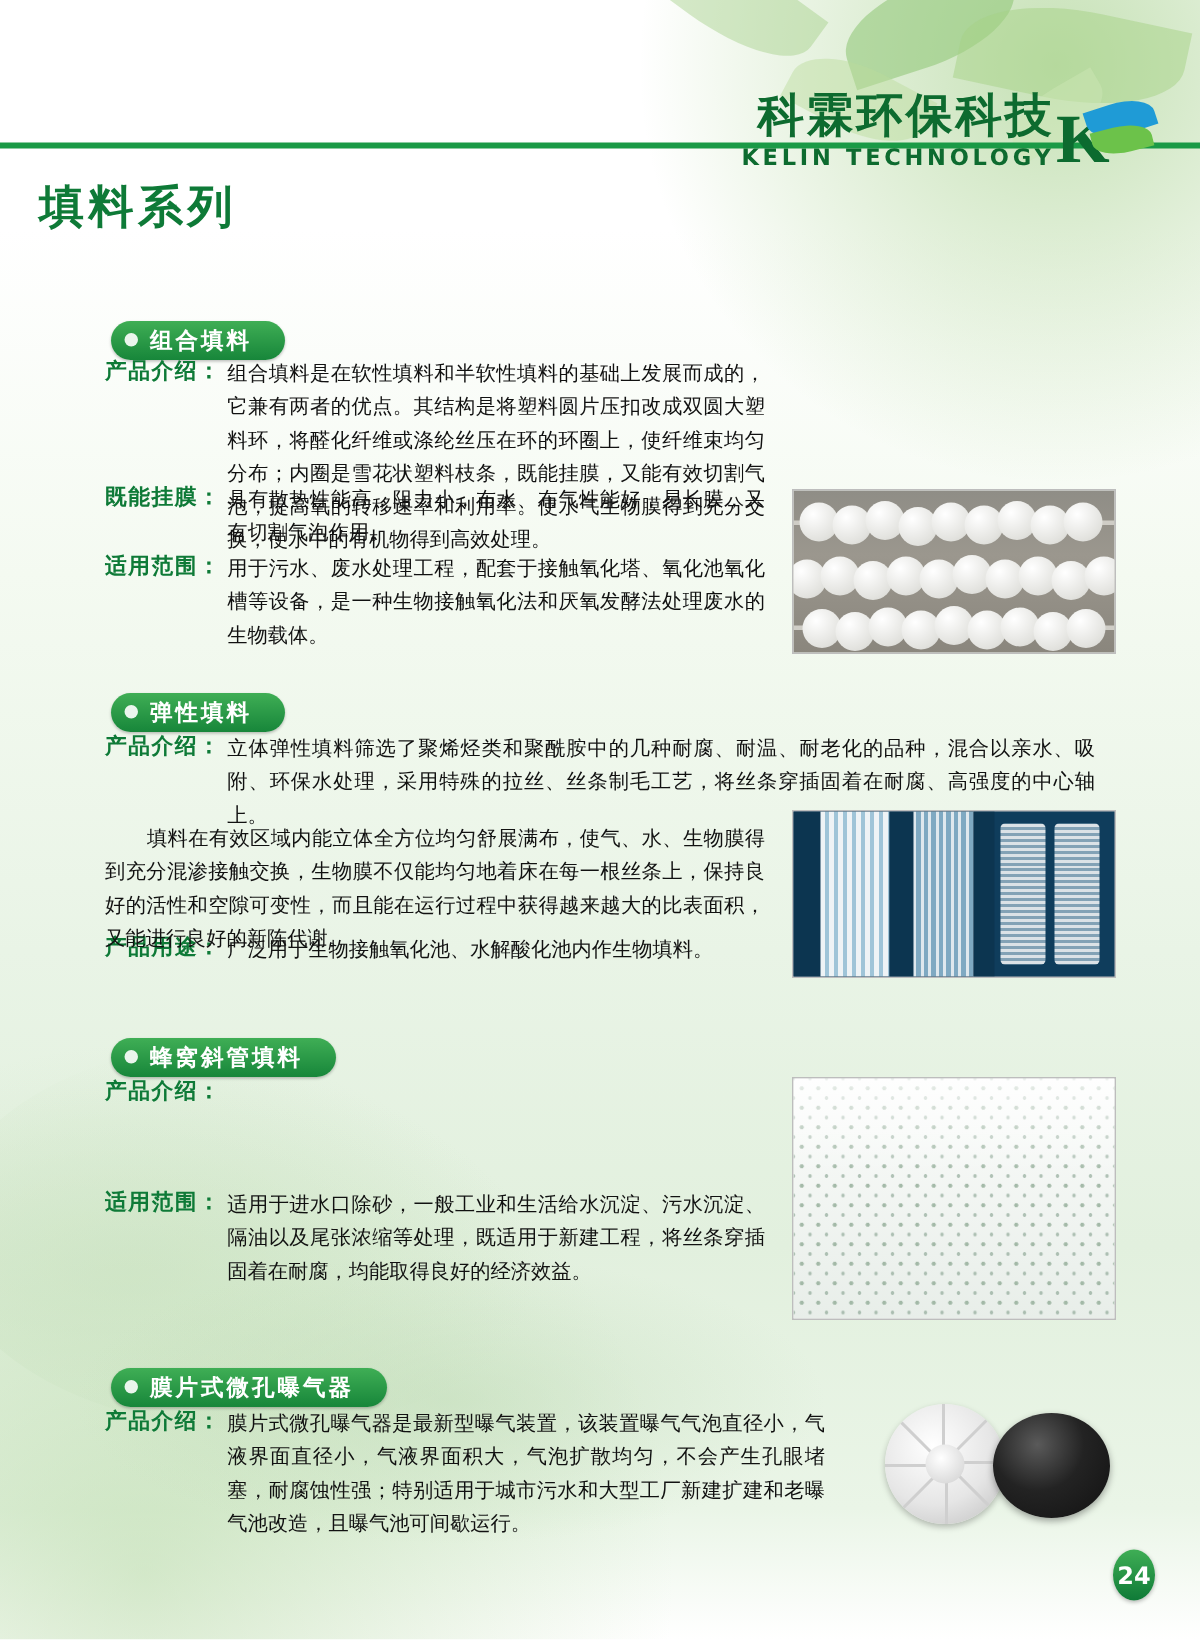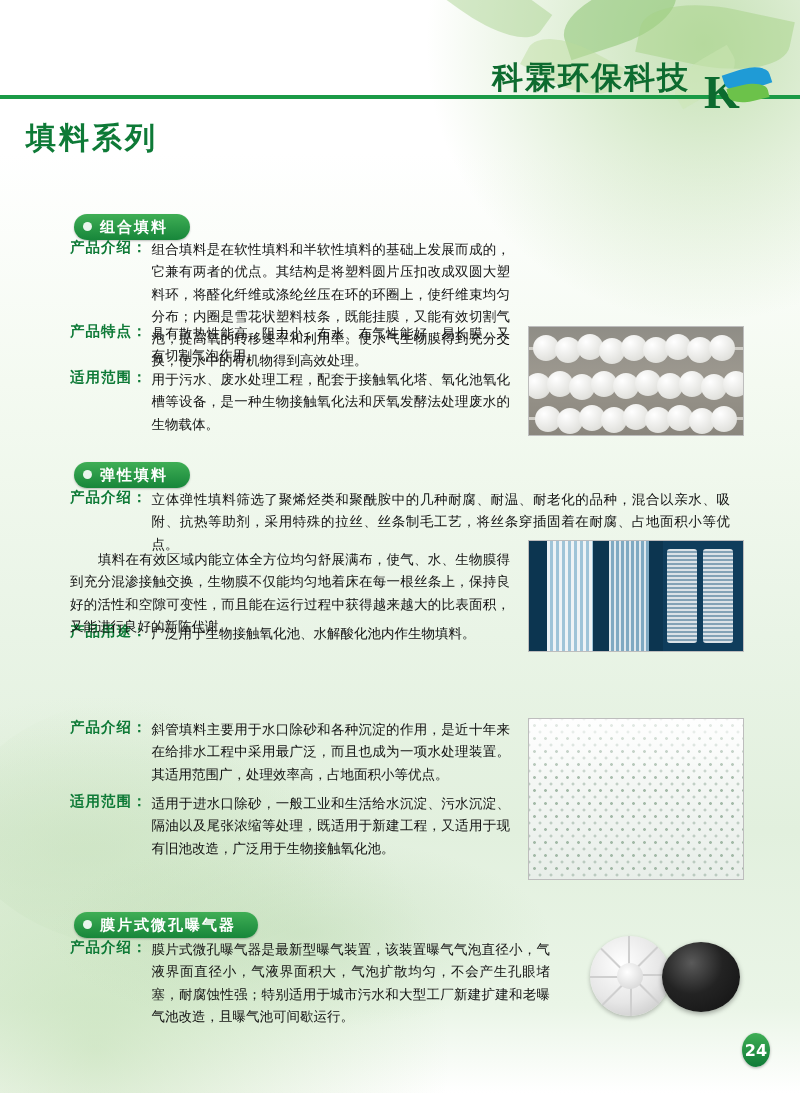--- a/index.html
+++ b/index.html
@@ -33,21 +33,21 @@
     border-radius:50%;}
 
   
   .header{position:absolute;top:74px;left:0;width:800px;height:46px;}
   .hline{position:absolute;top:21px;left:0;width:800px;height:4px;background:#1a9a46;}
   .slogan{
     position:absolute;top:78px;left:48px;
     font-size:20px;letter-spacing:4px;color:#0f7a37;font-weight:bold;
     background:#ffffff;padding:0 6px;
   }
-  .logo-wrap{position:absolute;top:60px;right:110px;text-align:right;background:transparent;}
+  .logo-wrap{position:absolute;top:60px;right:97px;text-align:right;background:transparent;}
   .logo-cn{font-size:31px;font-weight:bold;color:#0d6b2f;letter-spacing:2px;line-height:1.1;
     font-family:"DejaVu Sans","Liberation Sans",sans-serif;}
   .logo-en{font-size:15px;font-weight:bold;color:#0d6b2f;letter-spacing:2.5px;margin-top:2px;}
   .logo-mark{position:absolute;top:62px;right:30px;width:72px;height:62px;}
   .logo-mark .k{position:absolute;left:6px;top:4px;font-size:46px;font-weight:bold;color:#0c6b2f;font-family:"Liberation Serif",serif;}
   .logo-mark .swoosh{position:absolute;right:0px;top:6px;width:46px;height:22px;
     background:#1f9bd6;border-radius:0 60% 0 60%;transform:rotate(-18deg);}
   .logo-mark .swoosh2{position:absolute;right:2px;top:22px;width:40px;height:18px;
     background:#6cc24a;border-radius:0 60% 0 60%;transform:rotate(-14deg);}
 
@@ -142,41 +142,42 @@
   <div class="leaf l5"></div>
   <div class="swirl"></div>
   <div class="swirl2"></div>
 
   <div class="header">
     <div class="hline"></div>
   </div>
 
   <div class="logo-wrap">
     <div class="logo-cn">科霖环保科技</div>
+    <div class="logo-en">KELIN TECHNOLOGY</div>
   </div>
   <div class="logo-mark">
     <div class="k">K</div>
     <div class="swoosh"></div>
     <div class="swoosh2"></div>
   </div>
 
   <div class="page-title">填料系列</div>
 
   <div class="tag" style="top:214px;left:74px;">组合填料</div>
 
   <div class="blk" style="top:238px;left:70px;width:440px;">
     <div class="row">
       <div class="lbl">产品介绍：</div>
       <div class="para">组合填料是在软性填料和半软性填料的基础上发展而成的，它兼有两者的优点。其结构是将塑料圆片压扣改成双圆大塑料环，将醛化纤维或涤纶丝压在环的环圈上，使纤维束均匀分布；内圈是雪花状塑料枝条，既能挂膜，又能有效切割气泡，提高氧的转移速率和利用率。使水气生物膜得到充分交换，使水中的有机物得到高效处理。</div>
     </div>
   </div>
 
   <div class="blk" style="top:322px;left:70px;width:440px;">
     <div class="row">
-      <div class="lbl">产品特点：</div>
+      <div class="lbl">既能挂膜：</div>
       <div class="para">具有散热性能高，阻力小，布水、布气性能好，易长膜，又有切割气泡作用。</div>
     </div>
   </div>
 
   <div class="blk" style="top:368px;left:70px;width:440px;">
     <div class="row">
       <div class="lbl">适用范围：</div>
       <div class="para">用于污水、废水处理工程，配套于接触氧化塔、氧化池氧化槽等设备，是一种生物接触氧化法和厌氧发酵法处理废水的生物载体。</div>
     </div>
   </div>
@@ -219,21 +220,21 @@
         <div class="puff" style="left:160px;top:3px;"></div>
       <div class="puff" style="left:182px;top:1px;"></div>
     </div>
   </div>
 
   <div class="tag" style="top:462px;left:74px;">弹性填料</div>
 
   <div class="blk" style="top:488px;left:70px;width:660px;">
     <div class="row">
       <div class="lbl">产品介绍：</div>
-      <div class="para">立体弹性填料筛选了聚烯烃类和聚酰胺中的几种耐腐、耐温、耐老化的品种，混合以亲水、吸附、抗热等助剂，采用特殊的拉丝、丝条制毛工艺，将丝条穿插固着在耐腐、占地面积小等优点。</div>
+      <div class="para">立体弹性填料筛选了聚烯烃类和聚酰胺中的几种耐腐、耐温、耐老化的品种，混合以亲水、吸附、环保水处理，采用特殊的拉丝、丝条制毛工艺，将丝条穿插固着在耐腐、高强度的中心轴上。</div>
     </div>
   </div>
 
   <div class="blk" style="top:622px;left:70px;width:460px;">
     <div class="row">
       <div class="lbl">产品用途：</div>
       <div class="para">广泛用于生物接触氧化池、水解酸化池内作生物填料。</div>
     </div>
   </div>
 
@@ -244,32 +245,32 @@
   <div class="photo ph2" style="top:540px;left:528px;width:214px;height:110px;">
     <div class="band dark" style="left:0;width:18px;"></div>
     <div class="band brushA" style="left:18px;width:46px;"></div>
     <div class="band dark" style="left:64px;width:16px;"></div>
     <div class="band brushB" style="left:80px;width:40px;"></div>
     <div class="band dark" style="left:120px;width:14px;"></div>
     <div class="roll" style="left:138px;top:8px;width:30px;height:94px;"></div>
     <div class="roll" style="left:174px;top:8px;width:30px;height:94px;"></div>
   </div>
 
+  <div class="tag" style="top:692px;left:74px;">蜂窝斜管填料</div>
 
   <div class="blk" style="top:718px;left:70px;width:440px;">
     <div class="row">
       <div class="lbl">产品介绍：</div>
-      <div class="para">斜管填料主要用于水口除砂和各种沉淀的作用，是近十年来在给排水工程中采用最广泛，而且也成为一项水处理装置。其适用范围广，处理效率高，占地面积小等优点。</div>
     </div>
   </div>
 
   <div class="blk" style="top:792px;left:70px;width:440px;">
     <div class="row">
       <div class="lbl">适用范围：</div>
-      <div class="para">适用于进水口除砂，一般工业和生活给水沉淀、污水沉淀、隔油以及尾张浓缩等处理，既适用于新建工程，又适用于现有旧池改造，广泛用于生物接触氧化池。</div>
+      <div class="para">适用于进水口除砂，一般工业和生活给水沉淀、污水沉淀、隔油以及尾张浓缩等处理，既适用于新建工程，将丝条穿插固着在耐腐，均能取得良好的经济效益。</div>
     </div>
   </div>
 
   <div class="photo ph3" style="top:718px;left:528px;width:214px;height:160px;">
     <div class="hc"></div>
     <div class="hc2"></div>
     <div class="shadowtop"></div>
   </div>
 
   <div class="tag" style="top:912px;left:74px;">膜片式微孔曝气器</div>

